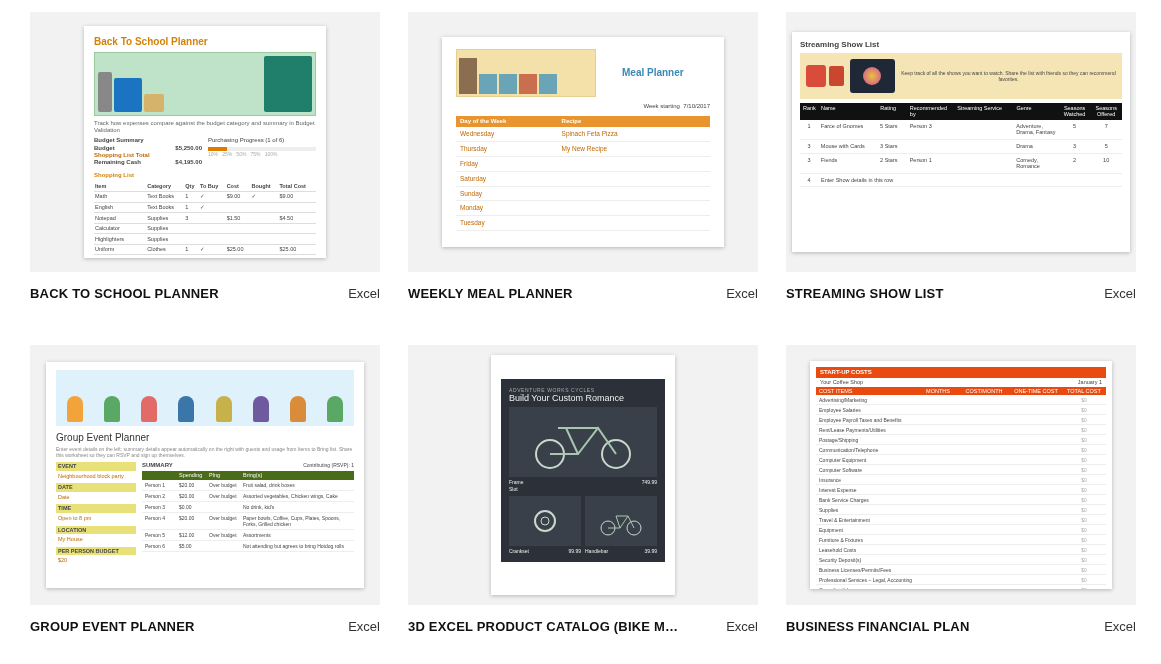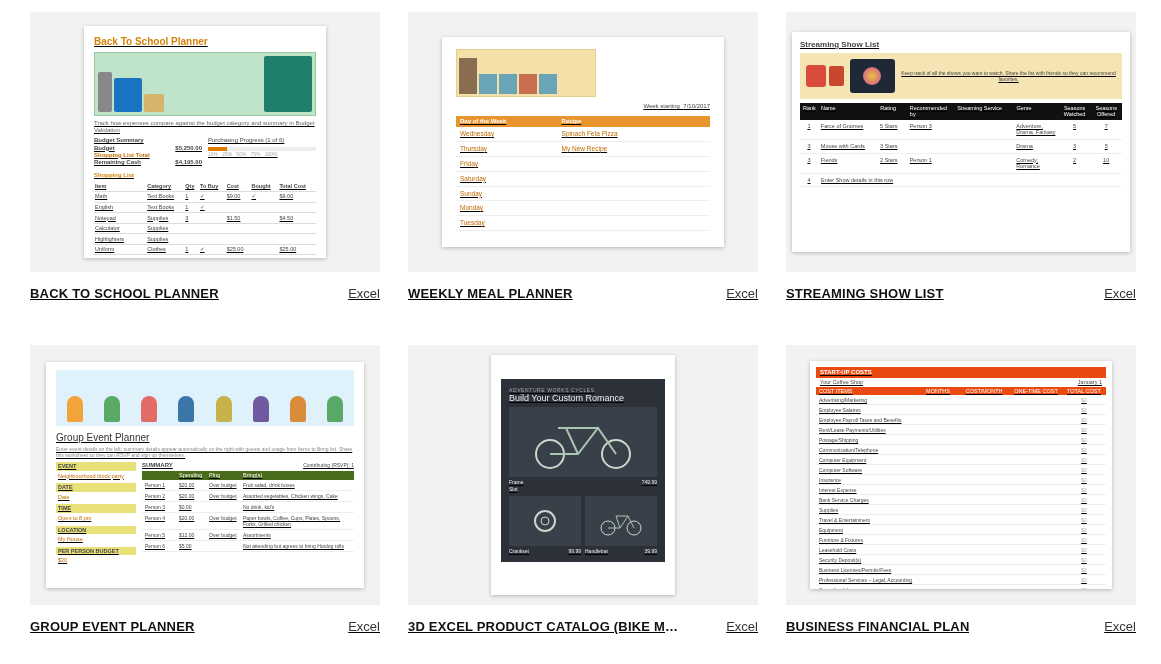--- a/index.html
+++ b/index.html
@@ -9,21 +9,20 @@
     width: 1161px;
     height: 664px;
     overflow: hidden;
     padding: 12px 30px;
   }
   .grid {
     display: grid;
     grid-template-columns: repeat(3, 350px);
     column-gap: 28px;
     row-gap: 44px;
-    text-decoration: underline;
   }
   .card { cursor: pointer; }
   .thumb {
     width: 350px;
     height: 260px;
     background: #f2f2f2;
     display: flex;
     align-items: center;
     justify-content: center;
     overflow: hidden;
@@ -312,20 +311,21 @@
     <div class="thumb">
       <div class="preview p2">
         <div class="hero">
           <div class="kitchen">
             <div class="s"></div>
               <div></div>
               <div></div>
               <div style="background:#c96f50;"></div>
               <div></div>
           </div>
+          <div class="mealt">Meal Planner</div>
         </div>
         <div class="wk"><span>Week starting</span>&nbsp;&nbsp;<span>7/10/2017</span></div>
         <div class="thead">
             <span>Day of the Week</span>
             <span>Recipe</span>
           </div>
         <div class="r">
             <span>Wednesday</span>
             <span>Spinach Feta Pizza</span>
           </div>

